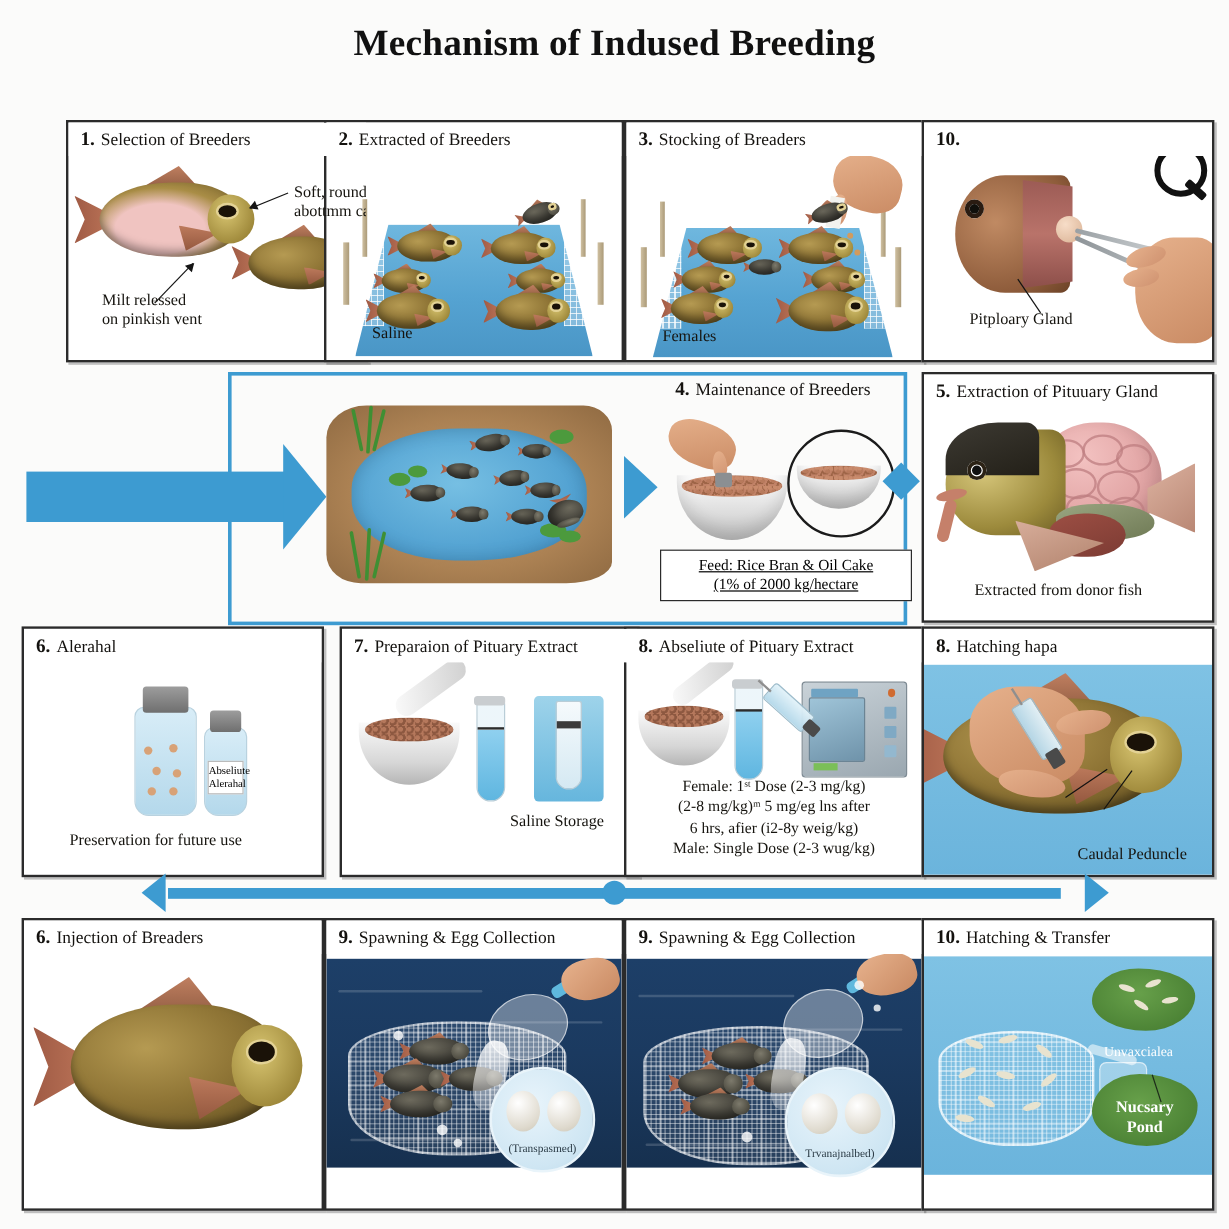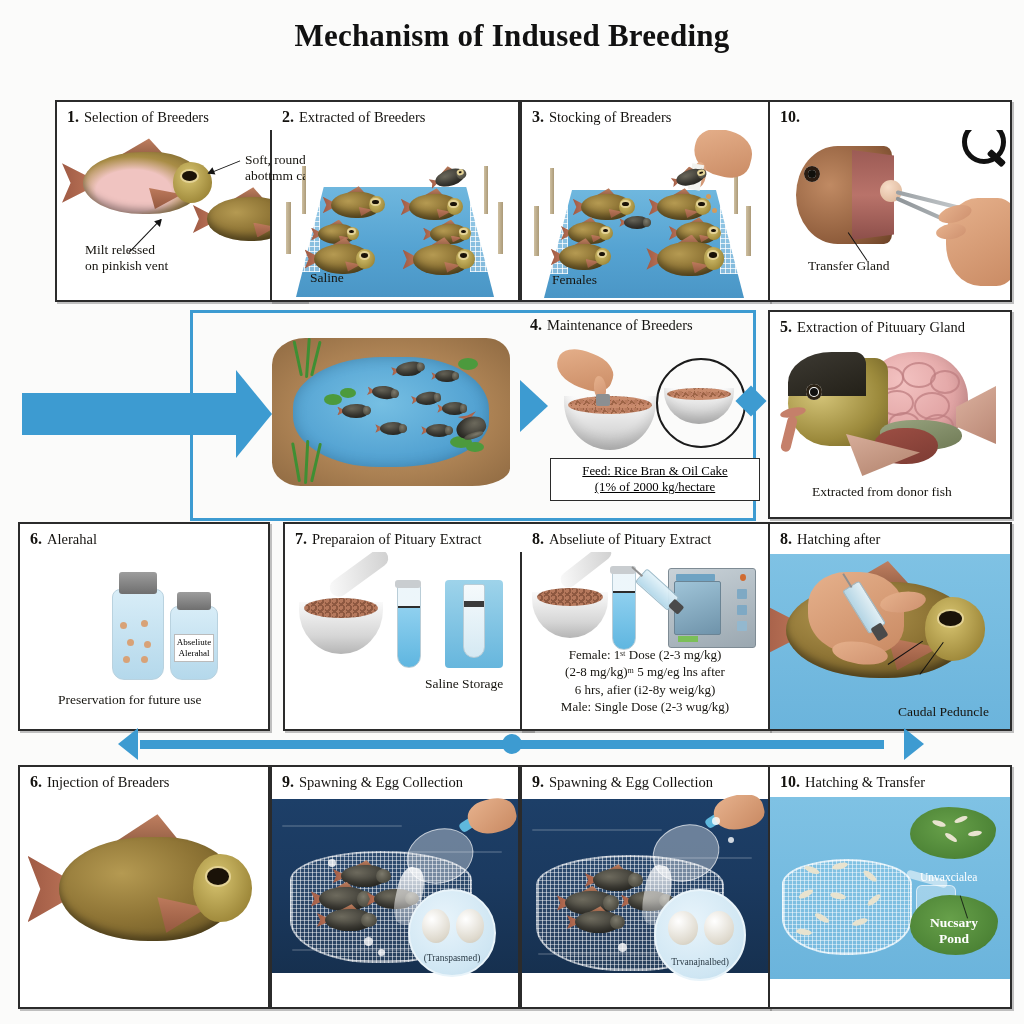--- a/index.html
+++ b/index.html
@@ -500,21 +500,21 @@
 
       <div class="mag" style="left:192px;top:18px;">
         <div class="lens"></div>
           <div class="stick"></div>
       </div>
       <div class="leader noarrow" style="left:78px;top:130px;width:34px;transform:rotate(56deg);"></div>
     </div>
     <div class="p-head">
       <span class="num">10.</span><span></span>
     </div>
-    <div class="cap" style="left:38px;top:156px;">Transfer Gland</div>
+    <div class="cap" style="left:38px;top:156px;">Pitploary Gland</div>
   </div>
 
   <div class="flowbox" style="left:190px;top:310px;width:560px;height:205px;"></div>
 
   <div class="arrow-shaft" style="left:22px;top:393px;width:216px;height:42px;"></div>
   <div style="position:absolute;left:236px;top:370px;width:0;height:0;border-top:44px solid transparent;border-bottom:44px solid transparent;border-left:36px solid #3d9bd1;"></div>
 
   <div class="pond-outer" style="left:272px;top:338px;width:238px;height:148px;">
     <div class="pond-inner"></div>
     <div class="reed" style="left:28px;top:2px;height:36px;transform:rotate(-12deg);"></div>
@@ -583,21 +583,21 @@
           <div class="feed"></div>
         </div>
       <div class="hand" style="left:36px;top:42px;width:58px;height:36px;transform:rotate(20deg);"></div>
       <div class="finger" style="left:74px;top:66px;width:12px;height:24px;transform:rotate(-6deg);"></div>
       <div style="position:absolute;left:76px;top:84px;width:14px;height:12px;background:#8b8f92;border-radius:2px;"></div>
       <div class="circle-ring" style="left:136px;top:48px;width:86px;height:86px;"></div>
       <div class="bowl" style="left:144px;top:78px;width:70px;height:36px;">
           <div class="feed"></div>
         </div>
     </div>
-    <div class="p-head" style="background:transparent;">
+    <div class="p-head" style="background:transparent;text-align:center;">
       <span class="num">4.</span><span>Maintenance of Breeders</span>
     </div>
     <div class="labelbox" style="left:30px;top:148px;width:196px;text-decoration:underline;">
       <div>Feed: Rice Bran &amp; Oil Cake</div>
       <div>(1% of 2000 kg/hectare</div>
     </div>
   </div>
 
   <div class="diamond" style="left:740px;top:390px;"></div>
 
@@ -634,21 +634,21 @@
       <div class="bottle" style="left:92px;top:48px;width:52px;height:108px;">
         <div class="glass"></div>
           <div class="cap"></div>
         <div style="position:absolute;left:16%;top:46%;width:7px;height:7px;border-radius:50%;background:#d8a277;"></div>
         <div style="position:absolute;left:56%;top:44%;width:7px;height:7px;border-radius:50%;background:#d8a277;"></div>
         <div style="position:absolute;left:28%;top:62%;width:7px;height:7px;border-radius:50%;background:#d8a277;"></div>
         <div style="position:absolute;left:62%;top:64%;width:7px;height:7px;border-radius:50%;background:#d8a277;"></div>
         <div style="position:absolute;left:22%;top:78%;width:7px;height:7px;border-radius:50%;background:#d8a277;"></div>
         <div style="position:absolute;left:56%;top:78%;width:7px;height:7px;border-radius:50%;background:#d8a277;"></div>
       </div>
-      <div class="bottle" style="left:150px;top:68px;width:48px;height:88px;">
+      <div class="bottle" style="left:150px;top:68px;width:36px;height:88px;">
         <div class="glass"></div>
           <div class="cap"></div>
         <div class="lbl">
           <div>Abseliute</div>
           <div>Alerahal</div>
         </div>
       </div>
     </div>
     <div class="p-head">
       <span class="num">6.</span><span>Alerahal</span>
@@ -729,21 +729,21 @@
       <div class="finger" style="left:62px;top:118px;width:56px;height:22px;transform:rotate(8deg);"></div>
       <div class="syringe" style="left:66px;top:78px;width:62px;height:20px;transform:rotate(58deg);">
         <div class="barrel"></div>
           <div class="plunger"></div>
           <div class="needle"></div>
       </div>
       <div class="leader noarrow" style="left:118px;top:140px;width:42px;transform:rotate(-34deg);background:#111;"></div>
       <div class="leader noarrow" style="left:150px;top:150px;width:40px;transform:rotate(-54deg);background:#111;"></div>
     </div>
     <div class="p-head">
-      <span class="num">8.</span><span>Hatching after</span>
+      <span class="num">8.</span><span>Hatching hapa</span>
     </div>
     <div class="cap" style="left:128px;top:180px;">Caudal Peduncle</div>
   </div>
 
   <div class="dbl-line" style="left:140px;top:740px;width:744px;"></div>
   <div class="arrow-head tri-l" style="left:118px;top:728px;"></div>
   <div class="arrow-head tri-r" style="right:100px;top:728px;position:absolute;"></div>
   <div class="dbl-dot" style="left:502px;top:734px;"></div>
 
   <div class="panel" style="left:18px;top:765px;width:248px;height:240px;">

